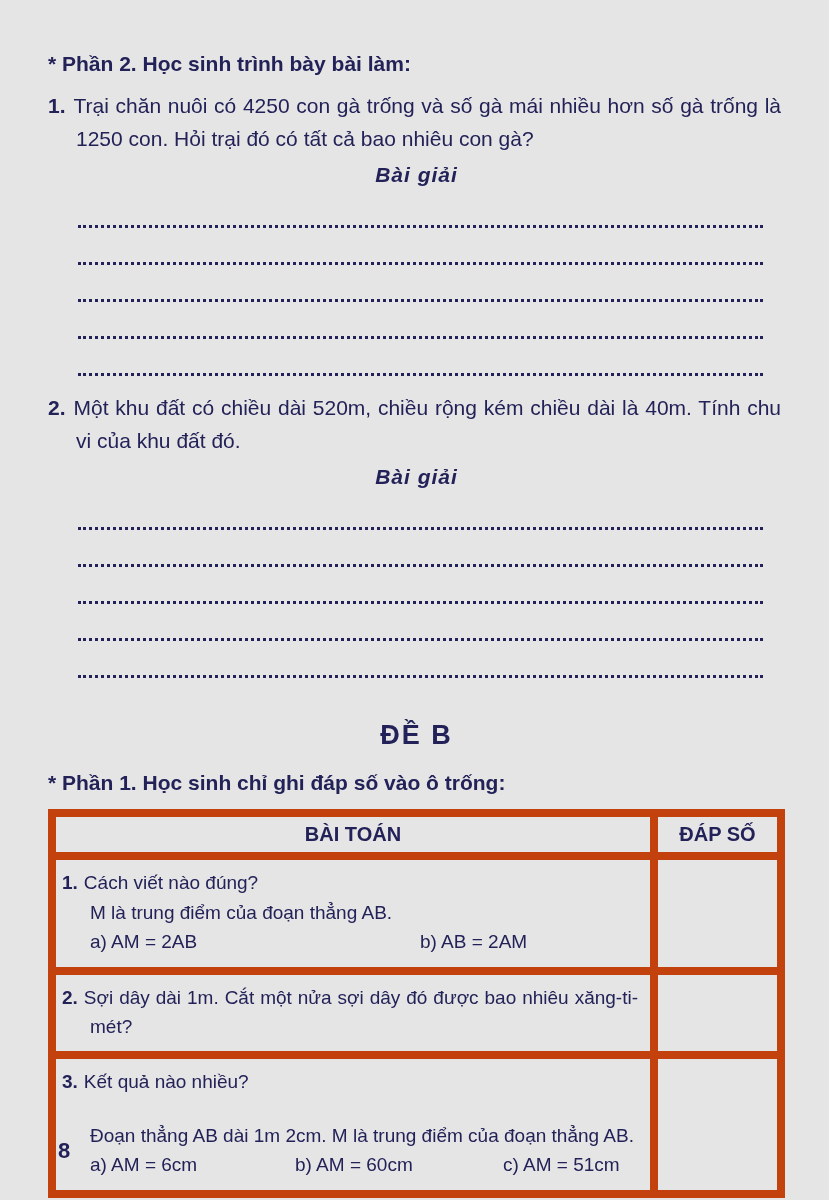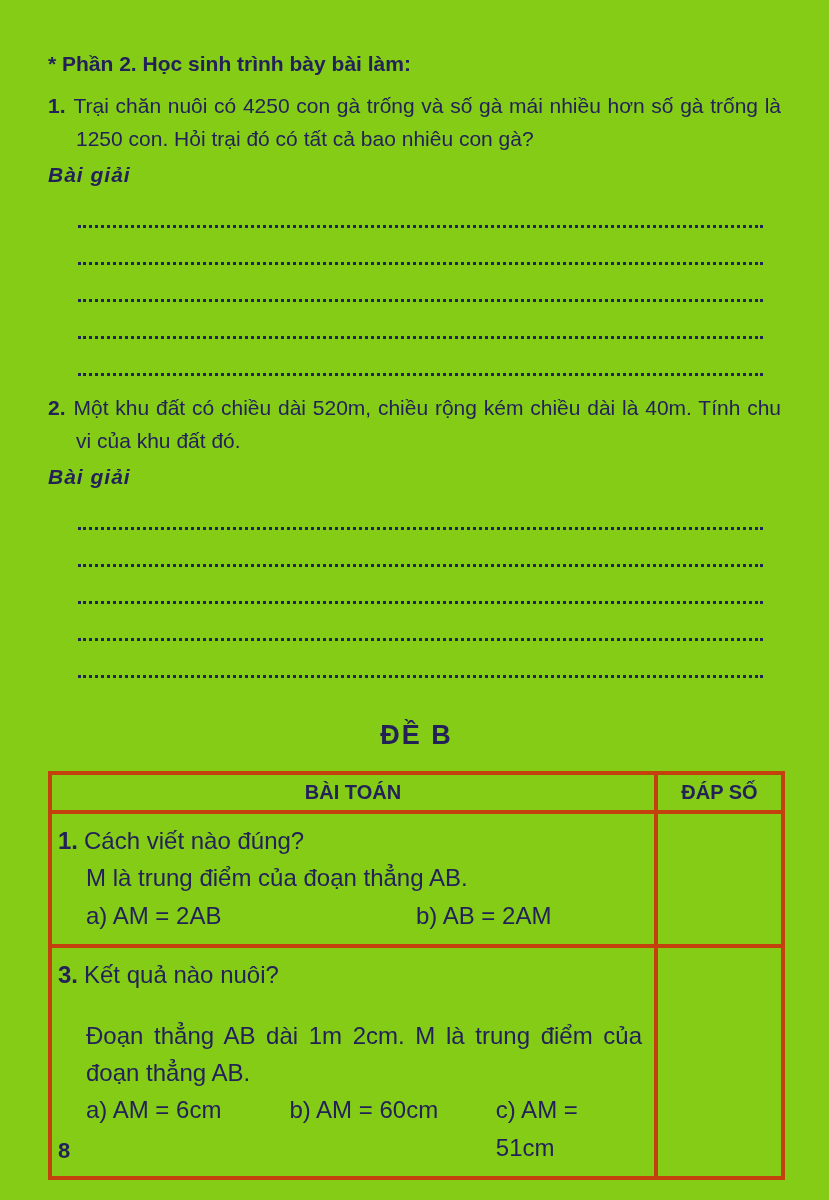--- a/index.html
+++ b/index.html
@@ -1,20 +1,20 @@
 <!DOCTYPE html>
 <html><head>
 <meta charset="utf-8">
 <style>
   * { box-sizing: border-box; }
   html, body { margin: 0; padding: 0; background: #ffffff; }
   .page {
     width: 829px;
     height: 1200px;
-    background: #84cc16;
+    background: #e5e5e5;
     color: #232258;
     font-family: "Liberation Sans", "DejaVu Sans", sans-serif;
     padding: 52px 44px 0 48px;
     position: relative;
     overflow: hidden;
   }
   .section-heading {
     font-size: 21px;
     font-weight: bold;
     margin: 0 0 14px 0;
@@ -25,41 +25,42 @@
     margin: 0 4px 4px 0;
     padding-left: 28px;
     text-indent: -28px;
     text-align: justify;
   }
   .prob .pnum { font-weight: bold; padding-right: 8px; }
   .solution-label {
     font-size: 21px;
     font-weight: bold;
     font-style: italic;
+    text-align: center;
     margin: 8px 0 4px 0;
     letter-spacing: 1px;
   }
   .dot-lines { margin: 0 22px 16px 30px; }
   .dot-line { height: 37px; border-bottom: 3px dotted #232258; }
   .exam-title {
     font-size: 27px;
     font-weight: bold;
     text-align: center;
     margin: 42px 0 20px 0;
     letter-spacing: 2px;
   }
   table.answers {
     width: 100%;
     border-collapse: collapse;
     margin-top: 8px;
   }
-  .answers th, .answers td { border: 4px solid #c2410c; }
+  .answers th, .answers td { border: 8px solid #c2410c; }
   .answers th { font-size: 20px; font-weight: bold; padding: 6px 8px; text-align: center; }
   .answers td.q {
-    font-size: 24px;
+    font-size: 19px;
     line-height: 1.55;
     padding: 8px 12px 10px 6px;
     vertical-align: top;
   }
   .answers td.ans { width: 127px; }
   .qline { padding-left: 28px; text-indent: -28px; }
   .qline .qnum { font-weight: bold; padding-right: 6px; }
   .qcont { padding-left: 28px; }
   .qcont.just { text-align: justify; margin-top: 24px; }
   .opts { display: flex; padding-left: 28px; margin-top: 0; }
@@ -105,20 +106,21 @@
       <div class="dot-line"></div>
       <div class="dot-line"></div>
       <div class="dot-line"></div>
       <div class="dot-line"></div>
       <div class="dot-line"></div>
     </div>
   </div>
 
   <div class="exam-title">ĐỀ B</div>
 
+  <h2 class="section-heading">* Phần 1. Học sinh chỉ ghi đáp số vào ô trống:</h2>
 
   <table class="answers">
     <tbody>
         <tr>
       <th>BÀI TOÁN</th>
       <th class="ans">ĐÁP SỐ</th>
     </tr>
 
     <tr>
       <td class="q">
@@ -127,25 +129,33 @@
         </div>
         <div class="qcont">M là trung điểm của đoạn thẳng AB.</div>
         <div class="opts">
           <span class="opt w330">a) AM = 2AB</span>
           <span class="opt">b) AB = 2AM</span>
         </div>
       </td>
       <td class="ans"></td>
     </tr>
 
+    <tr>
+      <td class="q">
+        <div class="qline just" style="text-align:justify;">
+          <span class="qnum">2.</span><span>Sợi dây dài 1m. Cắt một nửa sợi dây đó được bao nhiêu xăng-ti-mét?</span>
+        </div>
+      </td>
+      <td class="ans"></td>
+    </tr>
 
     <tr>
       <td class="q">
         <div class="qline">
-          <span class="qnum">3.</span><span>Kết quả nào nuôi?</span>
+          <span class="qnum">3.</span><span>Kết quả nào nhiều?</span>
         </div>
         <div class="qcont just">Đoạn thẳng AB dài 1m 2cm. M là trung điểm của đoạn thẳng AB.</div>
         <div class="opts">
           <span class="opt w205">a) AM = 6cm</span>
           <span class="opt w208">b) AM = 60cm</span>
           <span class="opt">c) AM = 51cm</span>
         </div>
       </td>
       <td class="ans"></td>
     </tr>

